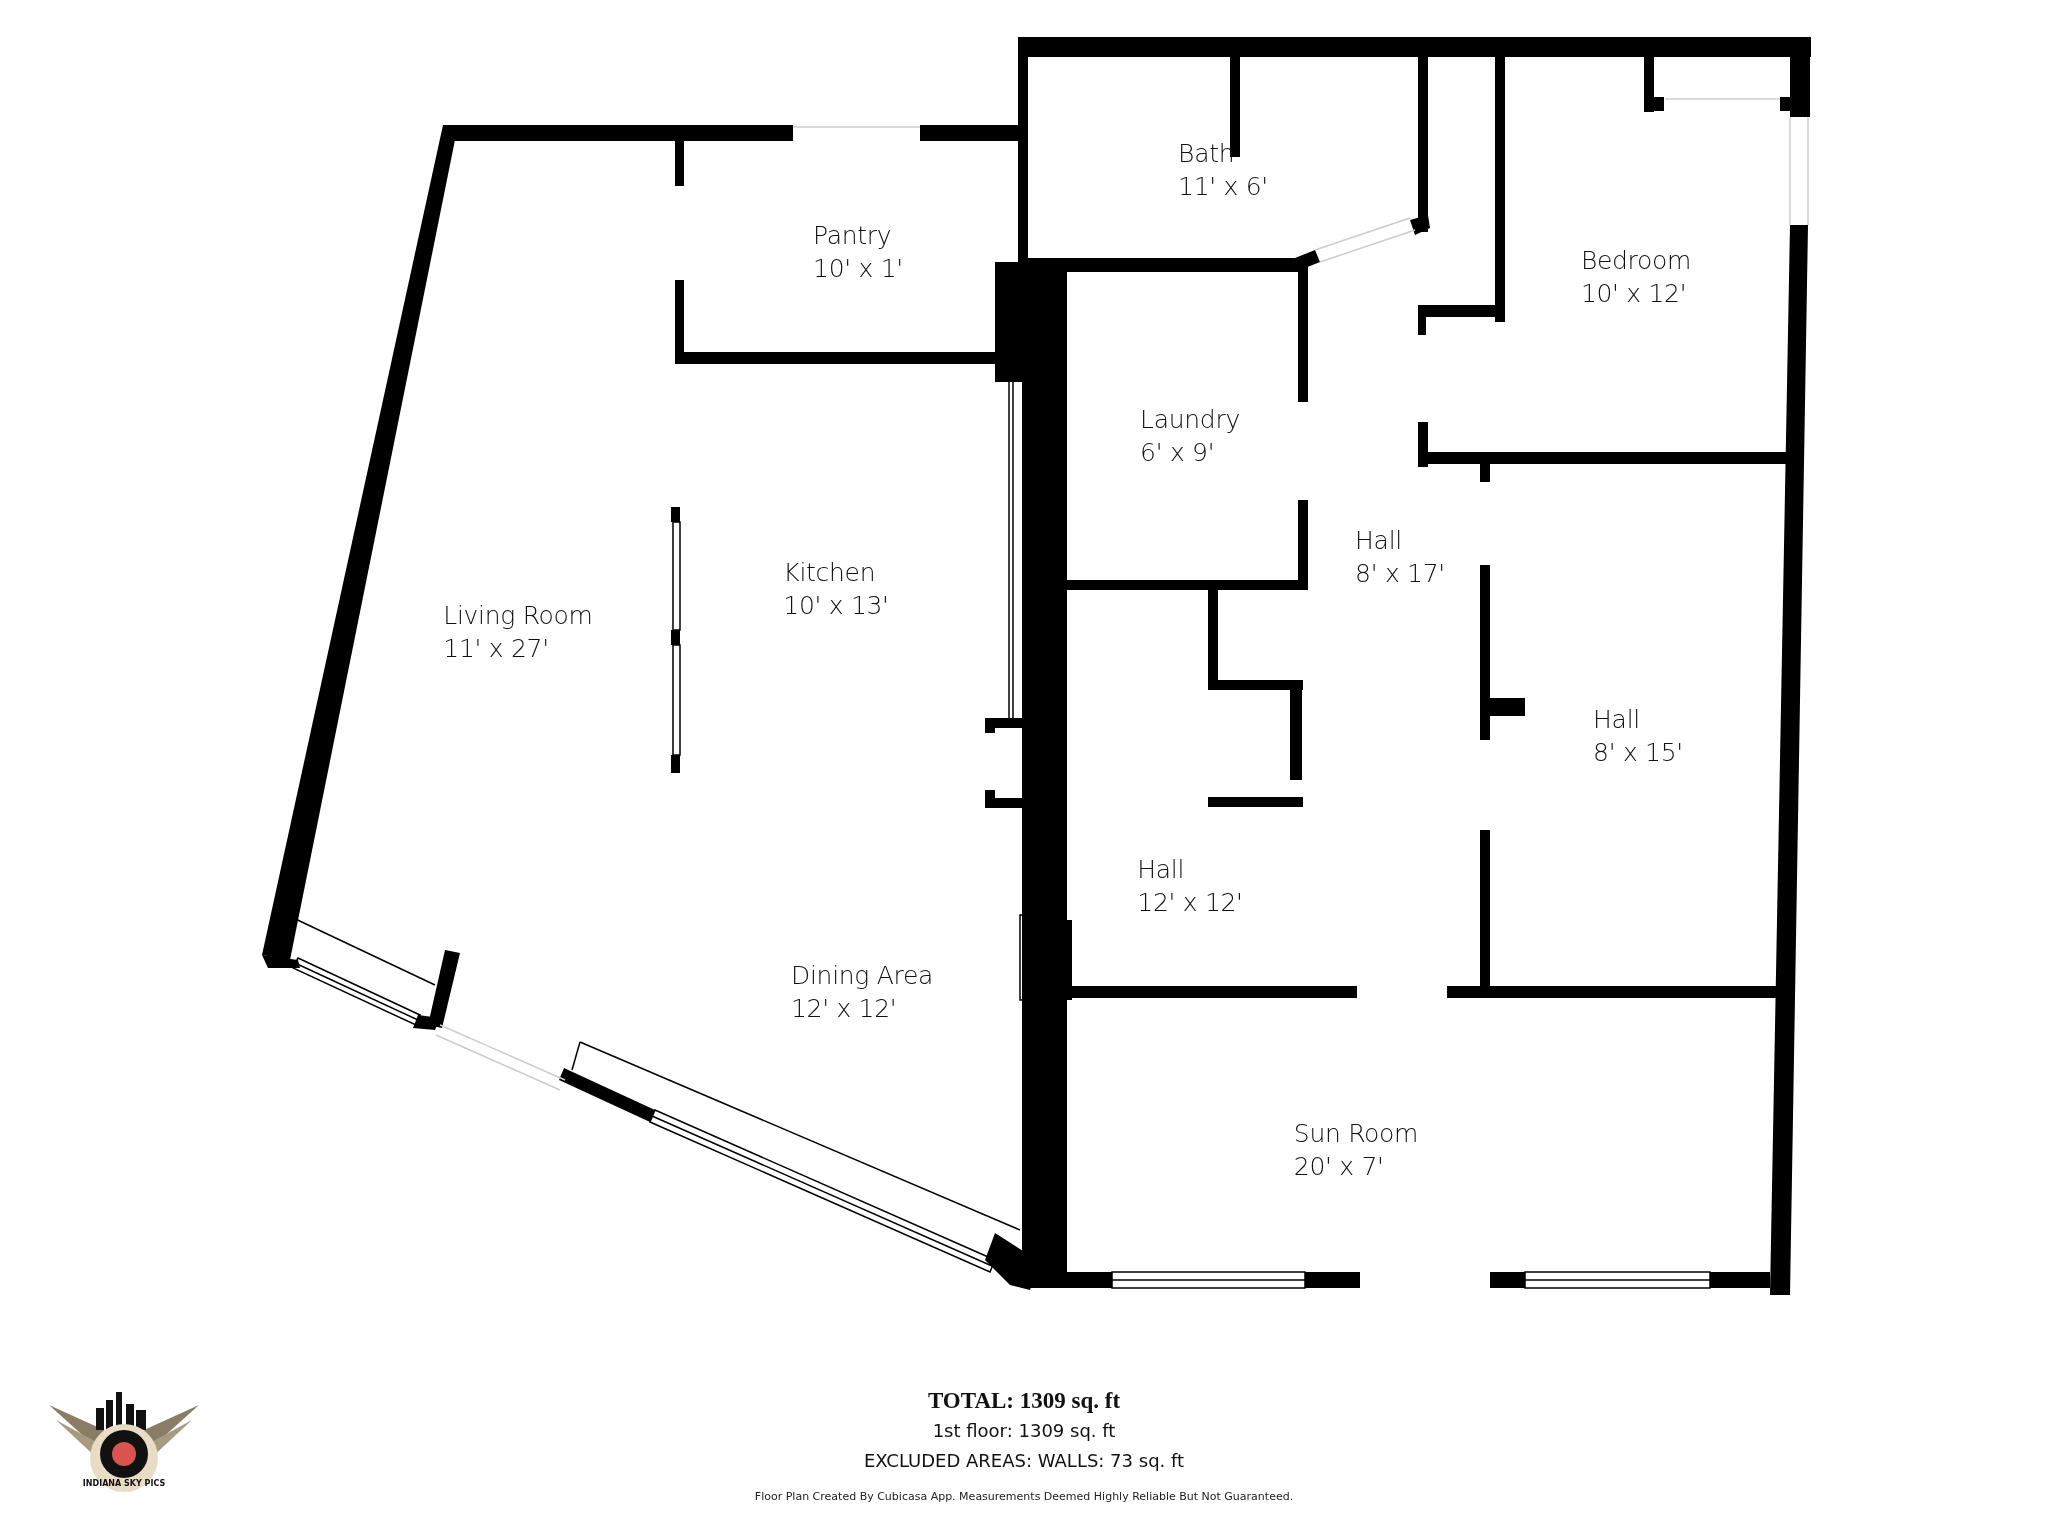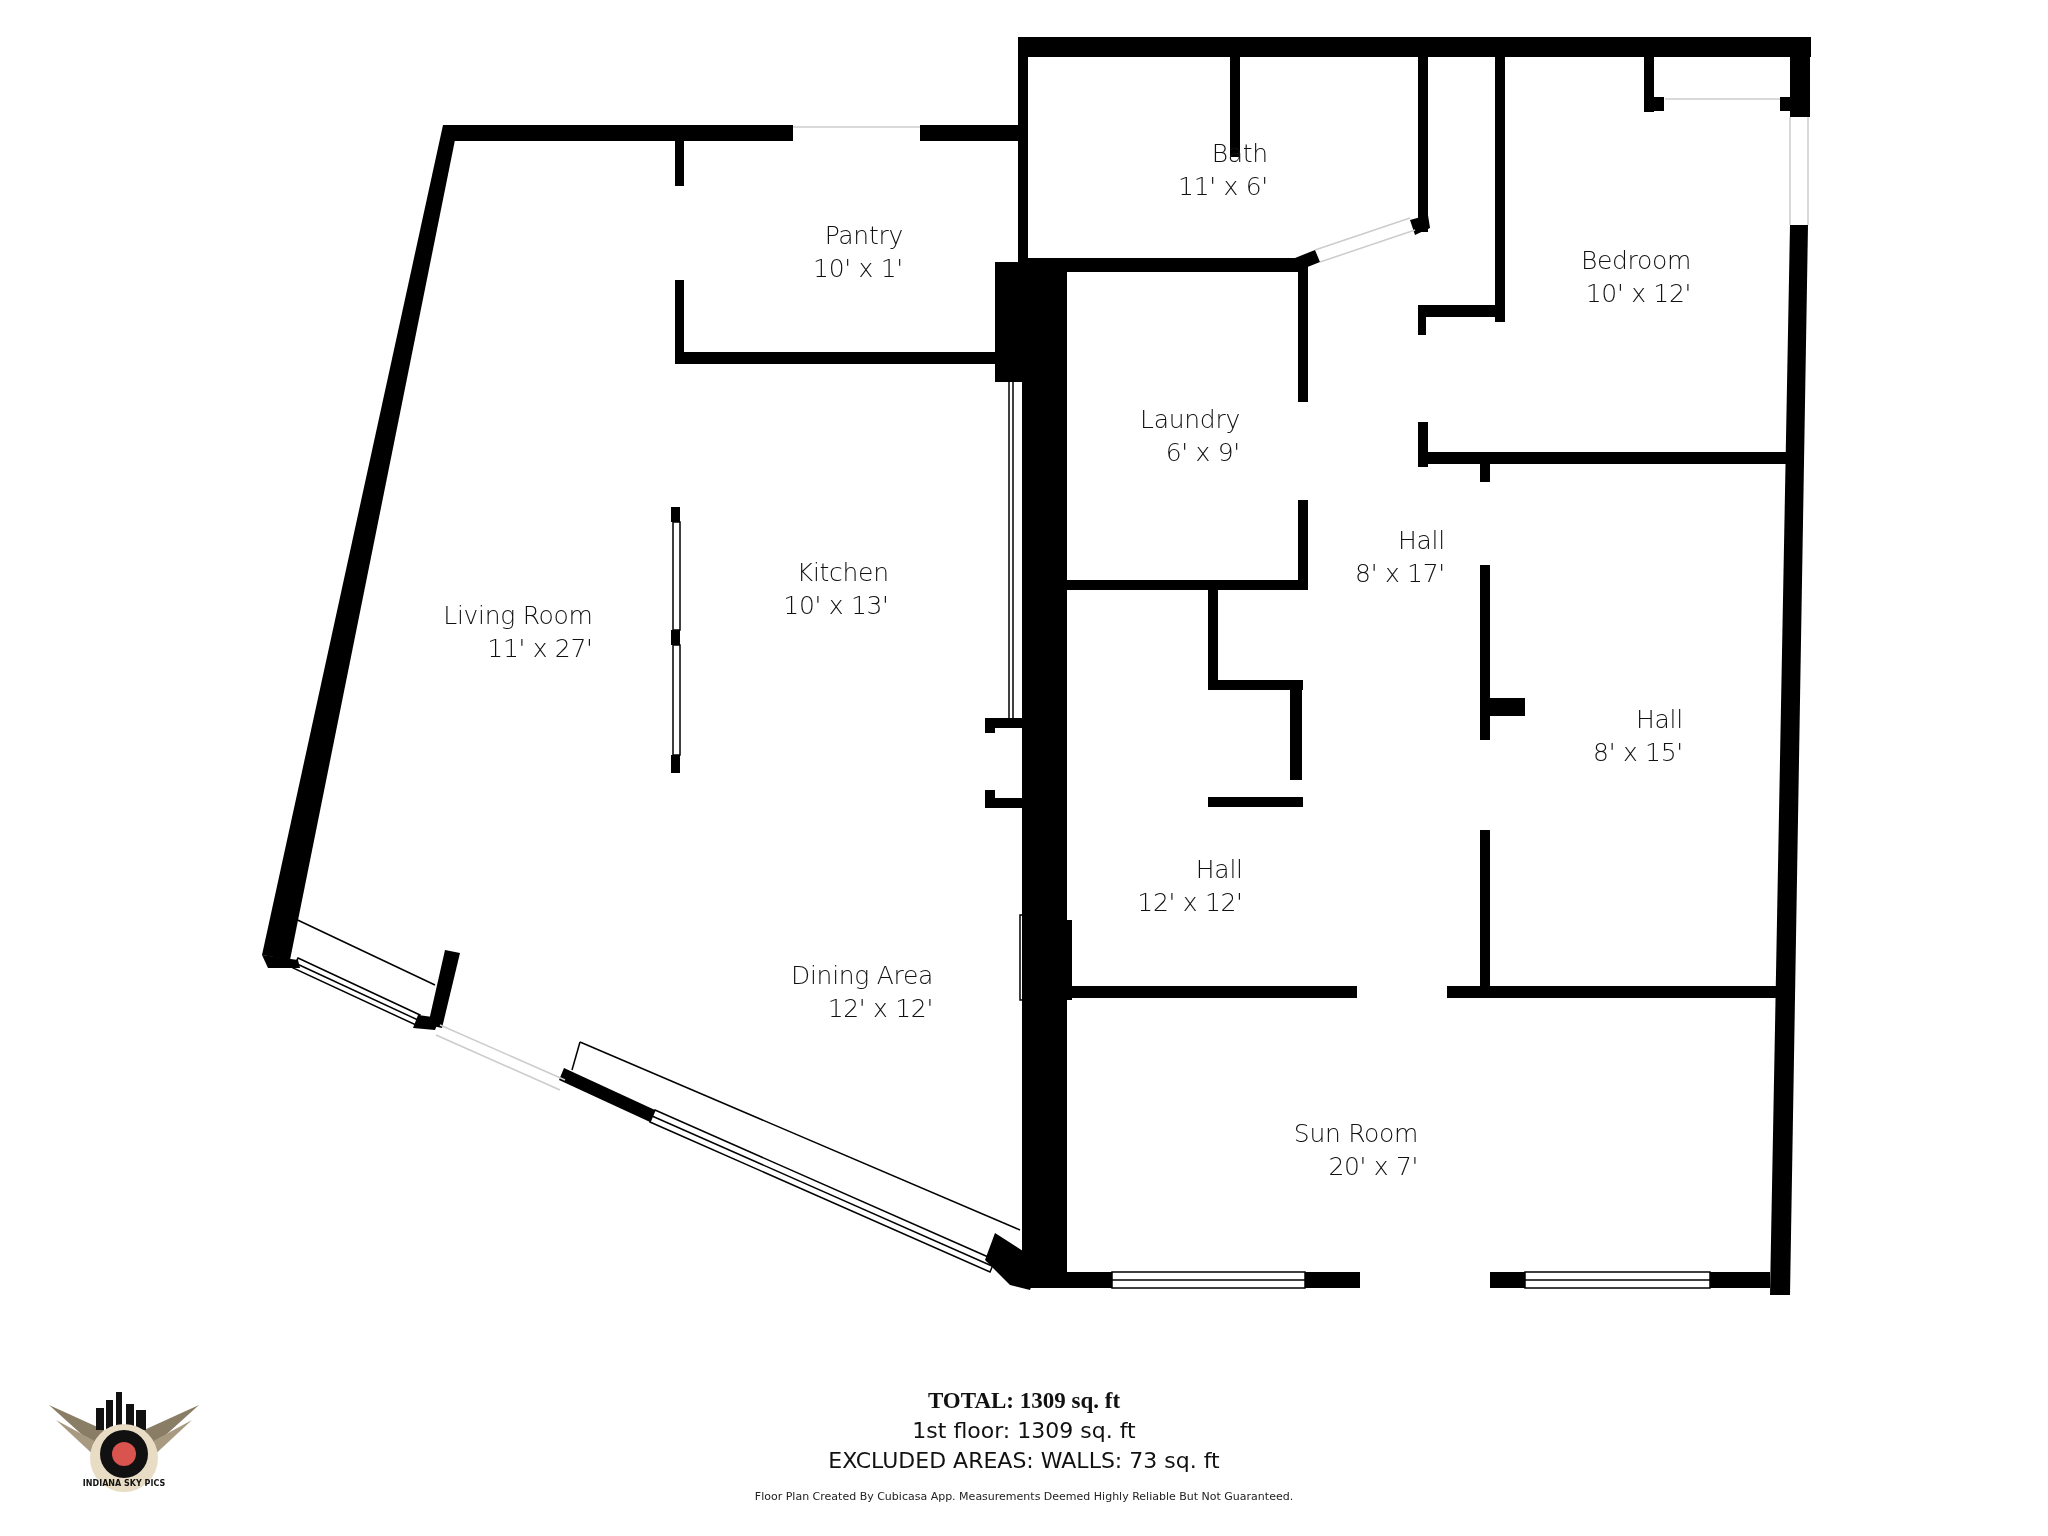--- a/index.html
+++ b/index.html
@@ -1,22 +1,22 @@
 <!DOCTYPE html>
 <html><head>
   <meta charset="utf-8">
   <style>
     html, body { margin: 0; padding: 0; background: #ffffff; }
     body { width: 2048px; height: 1536px; position: relative; overflow: hidden; font-family: "Liberation Sans", "DejaVu Sans", sans-serif; }
     #plan { position: absolute; left: 0; top: 0; width: 2048px; height: 1536px; }
-    .room-label { position: absolute; text-align: right; color: #111; transform: translateX(-50%); line-height: 1.3; }
+    .room-label { position: absolute; text-align: left; color: #111; transform: translateX(-50%); line-height: 1.3; }
     .room-name, .room-dim { display: block; font-size: 25px; font-family: "DejaVu Sans", sans-serif; font-weight: 300; letter-spacing: -0.3px; white-space: nowrap; }
     .summary { position: absolute; left: 0; width: 100%; top: 1386px; text-align: center; color: #111; font-family: "DejaVu Sans", sans-serif; }
     .summary .total { font-size: 23px; font-weight: bold; line-height: 30px; font-family: Liberation Serif, serif; }
-    .summary .floor, .summary .excluded { font-size: 22px; line-height: 30px; }
+    .summary .floor, .summary .excluded { font-size: 18px; line-height: 30px; }
     .summary .disclaimer { font-size: 11px; margin-top: 14px; color: #222; }
     .logo { position: absolute; left: 44px; top: 1390px; width: 160px; height: 110px; }
   </style>
 </head>
 <body>
 
 <svg id="plan" viewBox="0 0 2048 1536" xmlns="http://www.w3.org/2000/svg">
   <g fill="#000">
 
     <polygon points="443,125 458,125 290,960 262,955"></polygon>

